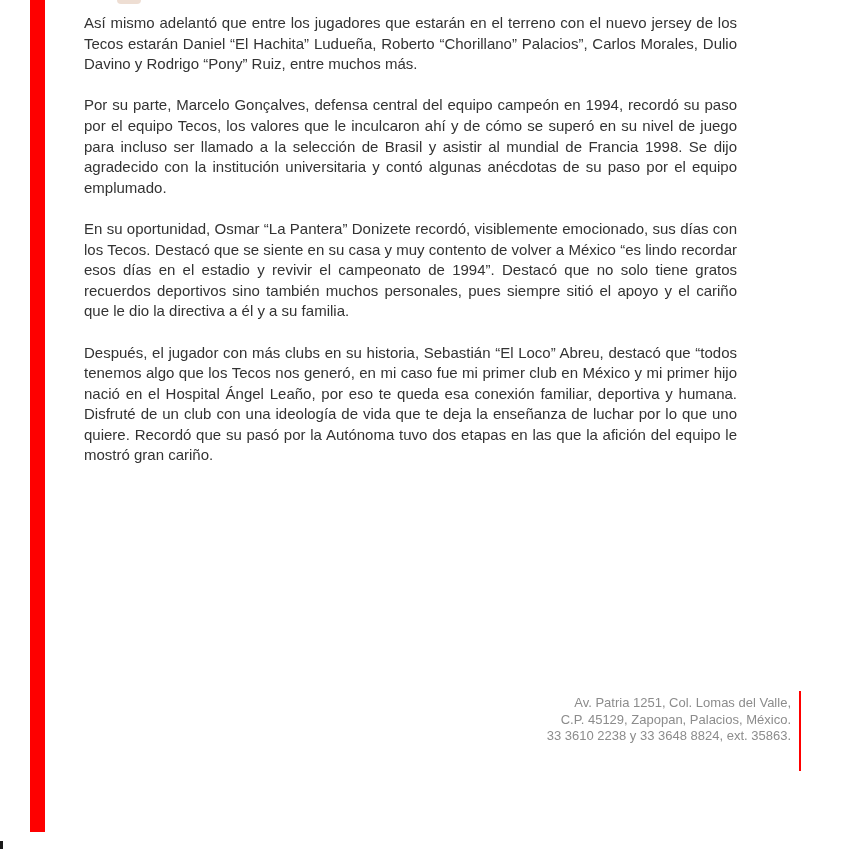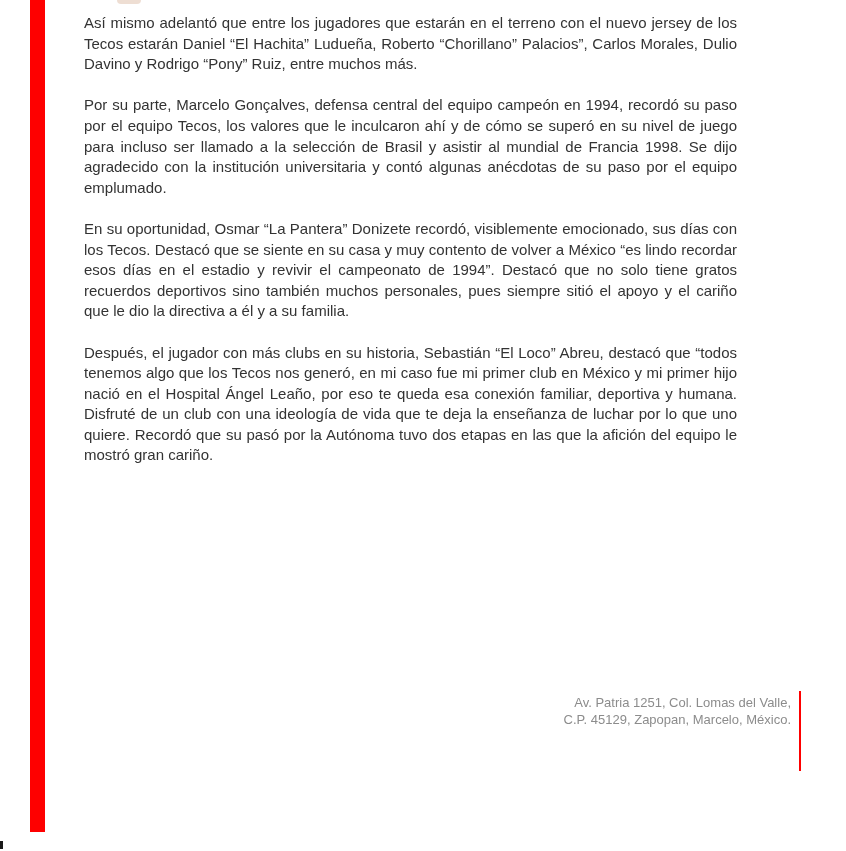--- a/index.html
+++ b/index.html
@@ -51,15 +51,16 @@
 <div class="body-text">
   <p>Así mismo adelantó que entre los jugadores que estarán en el terreno con el nuevo jersey de los Tecos estarán Daniel “El Hachita” Ludueña, Roberto “Chorillano” Palacios”, Carlos Morales, Dulio Davino y Rodrigo “Pony” Ruiz, entre muchos más.</p>
   <p>Por su parte, Marcelo Gonçalves, defensa central del equipo campeón en 1994, recordó su paso por el equipo Tecos, los valores que le inculcaron ahí y de cómo se superó en su nivel de juego para incluso ser llamado a la selección de Brasil y asistir al mundial de Francia 1998. Se dijo agradecido con la institución universitaria y contó algunas anécdotas de su paso por el equipo emplumado.</p>
   <p>En su oportunidad, Osmar “La Pantera” Donizete recordó, visiblemente emocionado, sus días con los Tecos.  Destacó que se siente en su casa y muy contento de volver a México “es lindo recordar esos días en el estadio y revivir el campeonato de 1994”. Destacó que no solo tiene gratos recuerdos deportivos sino también muchos personales, pues siempre sitió el apoyo y el cariño que le dio la directiva a él y a su familia.</p>
   <p>Después, el jugador con más clubs en su historia, Sebastián “El Loco” Abreu, destacó que “todos tenemos algo que los Tecos nos generó, en mi caso fue mi primer club en México y mi primer hijo nació en el Hospital Ángel Leaño, por eso te queda esa conexión familiar, deportiva y humana. Disfruté de un club con una ideología de vida que te deja la enseñanza de luchar por lo que uno quiere. Recordó que su pasó por la Autónoma tuvo dos etapas en las que la afición del equipo le mostró gran cariño.</p>
 </div>
 
 <div class="footer-block">
   <div class="footer-lines">
     <div>Av. Patria 1251, Col. Lomas del Valle,</div>
-    <div>C.P. 45129, Zapopan, Marcelo, México.</div>
+    <div>C.P. 45129, Zapopan, Palacios, México.</div>
+    <div>33 3610 2238 y 33 3648 8824, ext. 35863.</div>
   </div>
 </div>
 
 </body></html>

